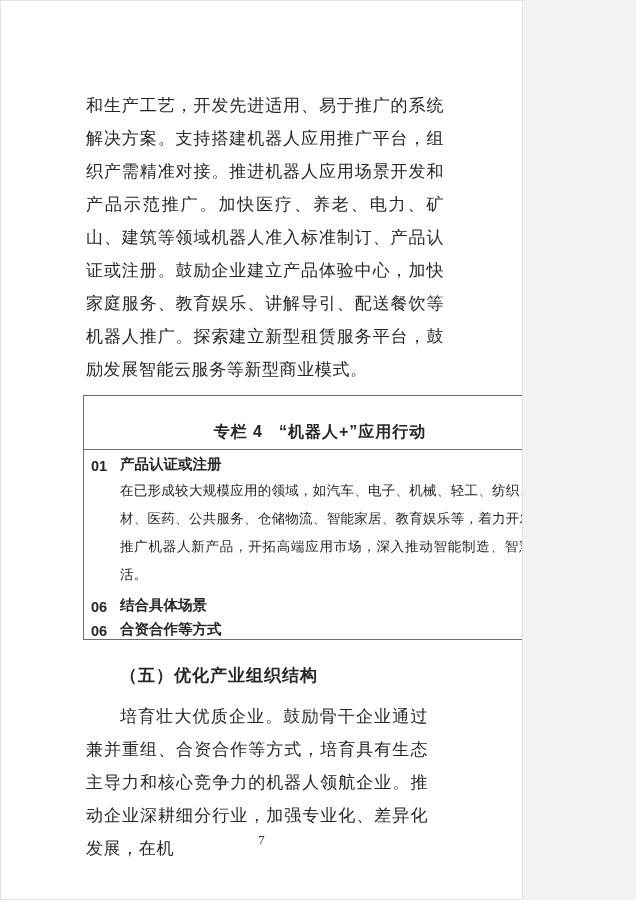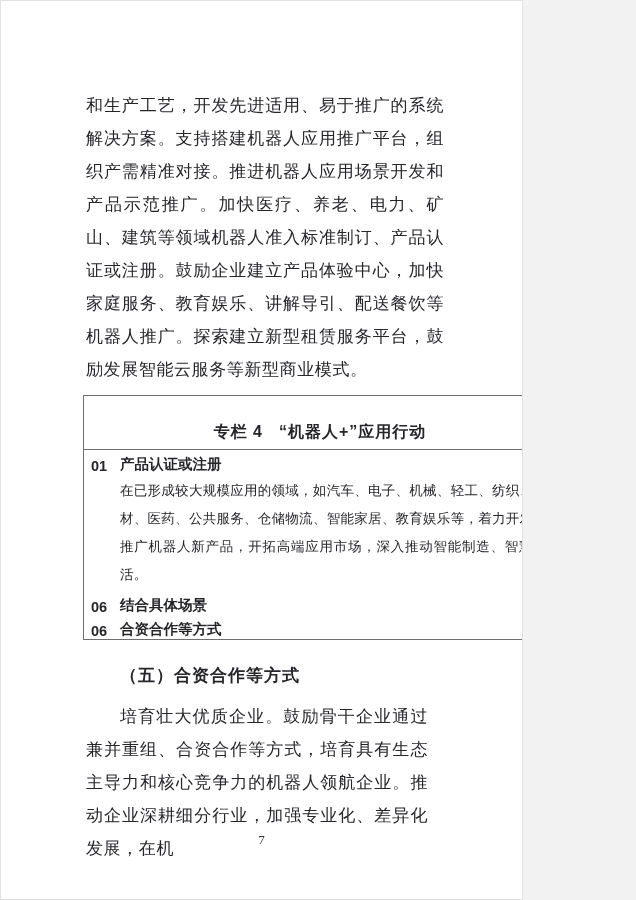--- a/index.html
+++ b/index.html
@@ -111,18 +111,18 @@
     </div>
 
     <div class="box-item">
       <div class="item-head">
         <span class="item-num">06</span>
         <span class="item-title">合资合作等方式</span>
       </div>
     </div>
   </div>
 
-  <h3 class="section-heading">（五）合资合作等方式</h3>
+  <h3 class="section-heading">（五）优化产业组织结构</h3>
 
   <p class="closing">培育壮大优质企业。鼓励骨干企业通过兼并重组、合资合作等方式，培育具有生态主导力和核心竞争力的机器人领航企业。推动企业深耕细分行业，加强专业化、差异化发展，在机</p>
 
   <div class="page-number">7</div>
 </div>
 
 </body></html>

